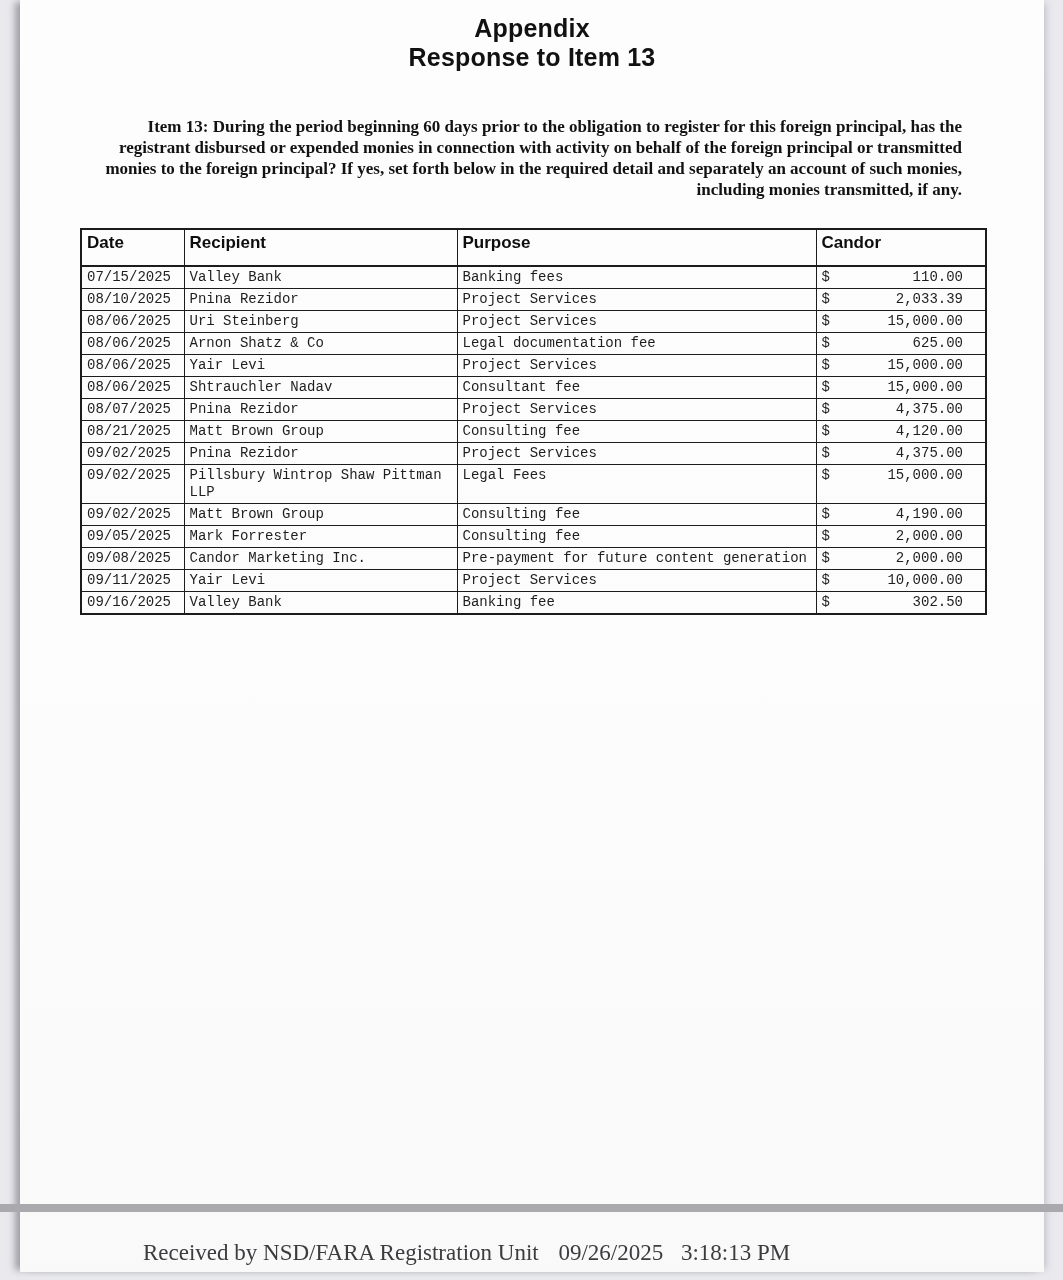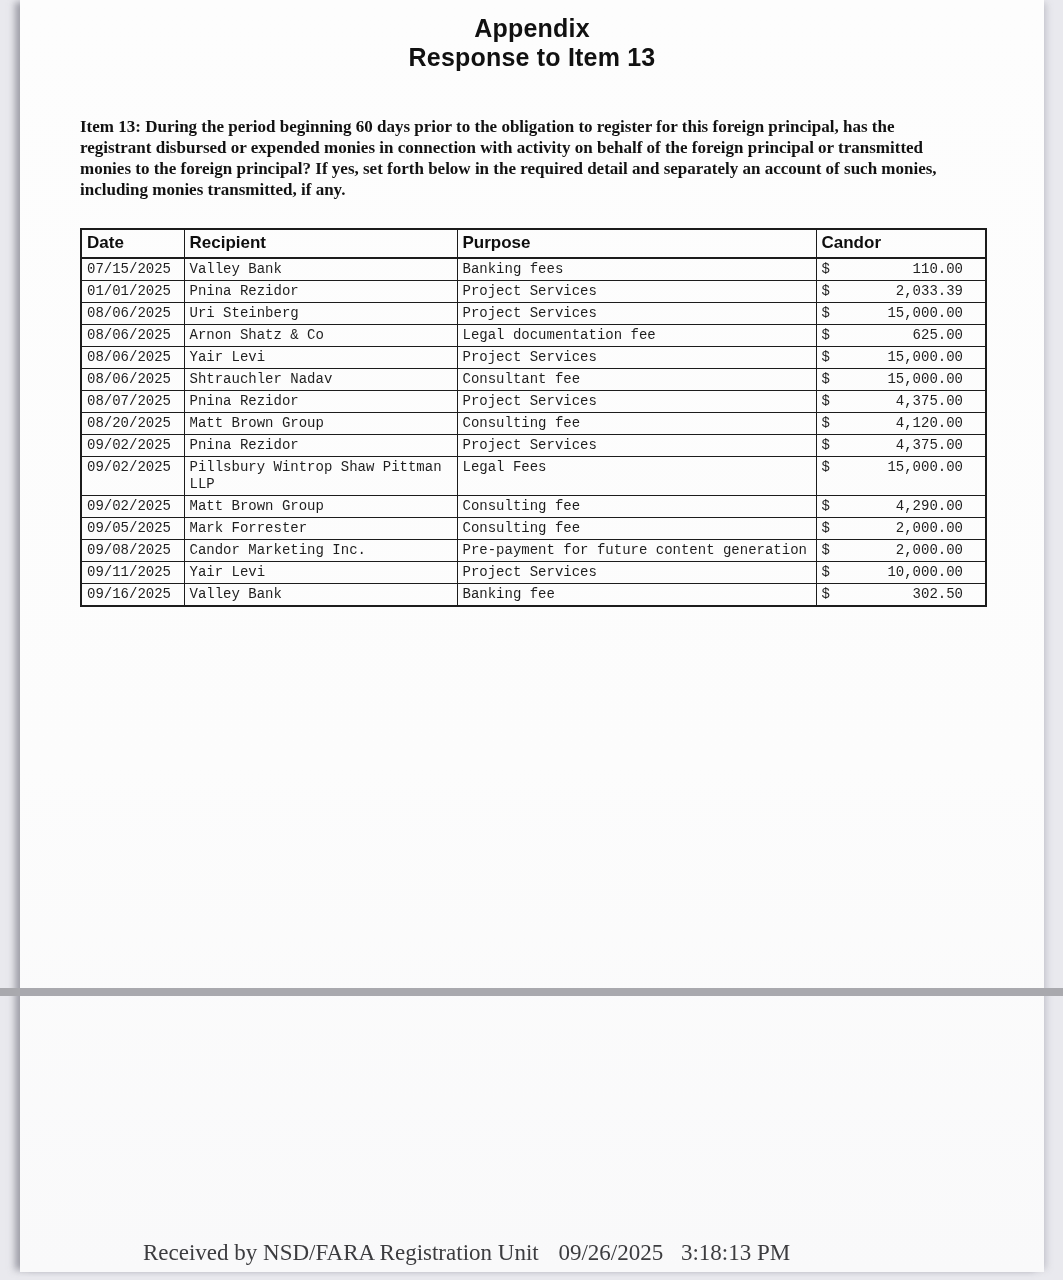--- a/index.html
+++ b/index.html
@@ -3,21 +3,21 @@
 <meta charset="utf-8">
 <style>
   html, body { margin: 0; padding: 0; }
   body {
     width: 1063px; height: 1280px;
     background: #e9e9ee;
     overflow: hidden;
     font-family: "Liberation Sans", sans-serif;
     -webkit-font-smoothing: antialiased;
   }
-  .stage { position: relative; width: 1063px; height: 996px; }
+  .stage { position: relative; width: 1063px; height: 1212px; }
 
   
   .sheet {
     position: absolute;
     left: 20px; top: 0;
     width: 1024px; height: 1272px;
     background: linear-gradient(180deg, #fdfdfd 0%, #fcfcfc 60%, #f9f9fa 100%);
     box-shadow: -7px 0 7px -2px rgba(96,96,110,0.55), 5px 0 7px -3px rgba(120,120,135,0.35);
   }
   .bottom-band {
@@ -39,21 +39,21 @@
 
   .item13 {
     position: absolute;
     left: 60px; top: 116px;
     width: 882px;
     font-family: "Liberation Serif", serif;
     font-weight: bold;
     font-size: 17px;
     line-height: 21px;
     color: #121212;
-    text-align: left;
+    text-align: right;
   }
 
   table.disb {
     position: absolute;
     left: 60px; top: 228px;
     width: 905px;
     border-collapse: collapse;
     table-layout: fixed;
     background: transparent;
   }
@@ -62,21 +62,21 @@
     vertical-align: top;
     overflow: hidden;
   }
   table.disb { border: 2px solid #1c1c1c; }
   table.disb thead th {
     font-family: "Liberation Sans", sans-serif;
     font-weight: bold;
     font-size: 17px;
     color: #0e0e0e;
     text-align: left;
-    padding: 3px 5px 4px 5px;
+    padding: 3px 5px 12px 5px;
     height: 20px;
     border-bottom-width: 2.5px;
   }
   table.disb tbody td {
     font-family: "Liberation Mono", "DejaVu Sans Mono", monospace;
     font-size: 14px;
     line-height: 17px;
     color: #1e1e1e;
     padding: 2px 5px;
   }
@@ -128,21 +128,21 @@
             <td>Valley Bank</td>
             <td>Banking fees</td>
             <td>
               <div class="amtwrap">
                 <span class="cur">$</span>
                 <span class="val">110.00</span>
               </div>
             </td>
           </tr>
           <tr>
-            <td>01/01/2025</td>
+            <td>08/10/2025</td>
             <td>Pnina Rezidor</td>
             <td>Project Services</td>
             <td>
               <div class="amtwrap">
                 <span class="cur">$</span>
                 <span class="val">2,033.39</span>
               </div>
             </td>
           </tr>
           <tr>
@@ -194,21 +194,21 @@
             <td>Pnina Rezidor</td>
             <td>Project Services</td>
             <td>
               <div class="amtwrap">
                 <span class="cur">$</span>
                 <span class="val">4,375.00</span>
               </div>
             </td>
           </tr>
           <tr>
-            <td>08/20/2025</td>
+            <td>08/21/2025</td>
             <td>Matt Brown Group</td>
             <td>Consulting fee</td>
             <td>
               <div class="amtwrap">
                 <span class="cur">$</span>
                 <span class="val">4,120.00</span>
               </div>
             </td>
           </tr>
           <tr>
@@ -233,21 +233,21 @@
               </div>
             </td>
           </tr>
           <tr>
             <td>09/02/2025</td>
             <td>Matt Brown Group</td>
             <td>Consulting fee</td>
             <td>
               <div class="amtwrap">
                 <span class="cur">$</span>
-                <span class="val">4,290.00</span>
+                <span class="val">4,190.00</span>
               </div>
             </td>
           </tr>
           <tr>
             <td>09/05/2025</td>
             <td>Mark Forrester</td>
             <td>Consulting fee</td>
             <td>
               <div class="amtwrap">
                 <span class="cur">$</span>

